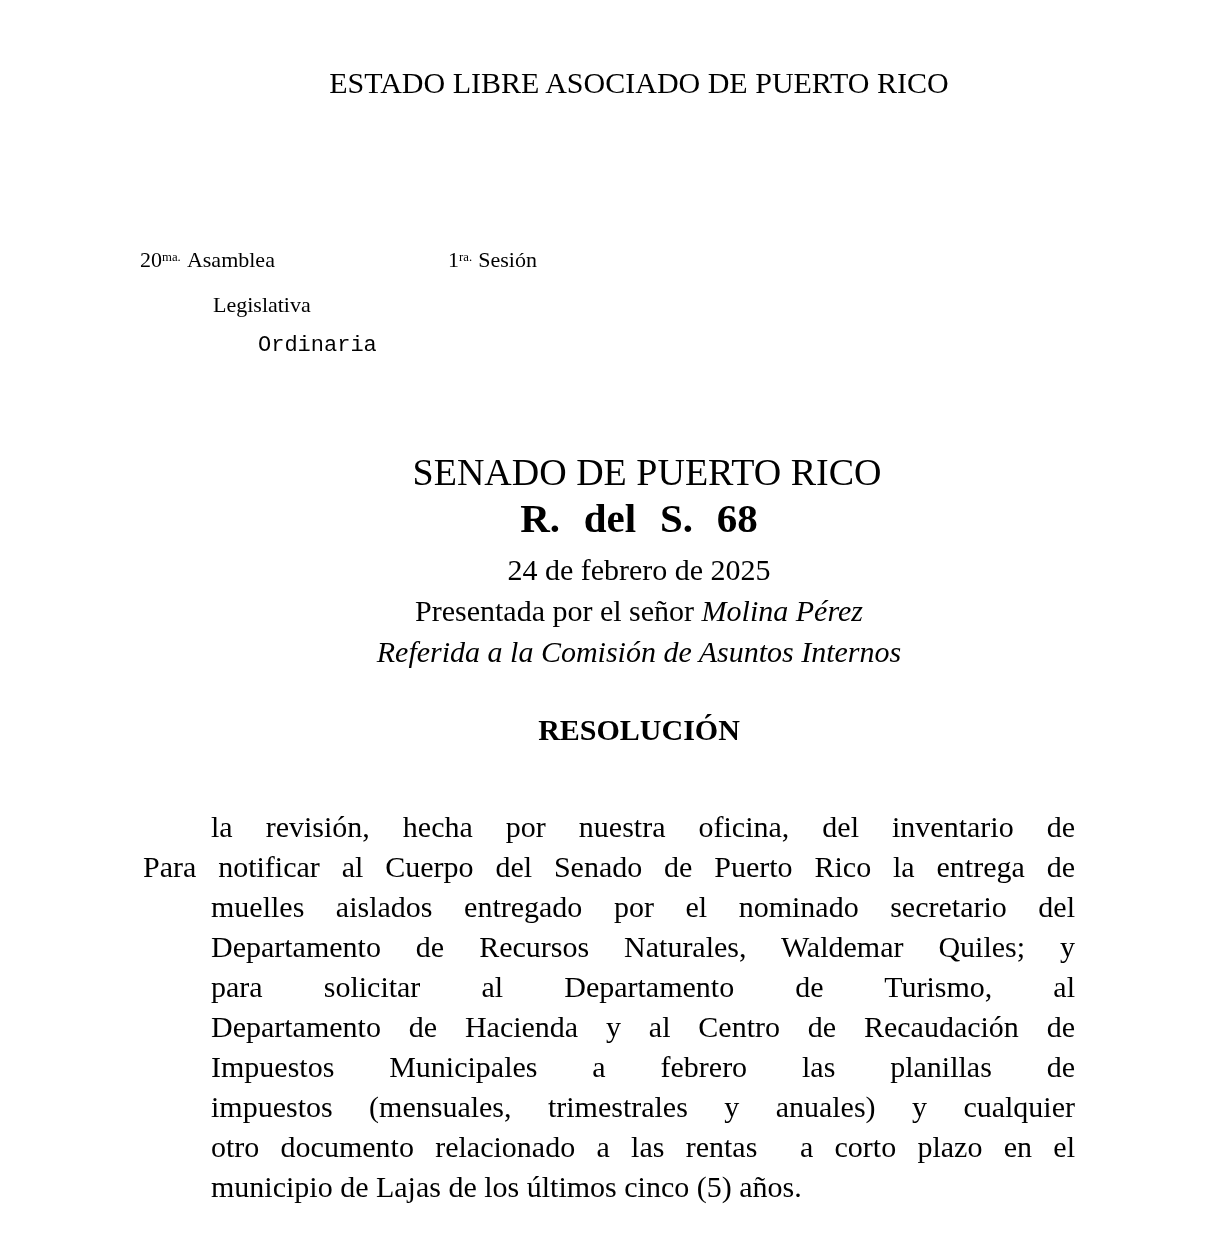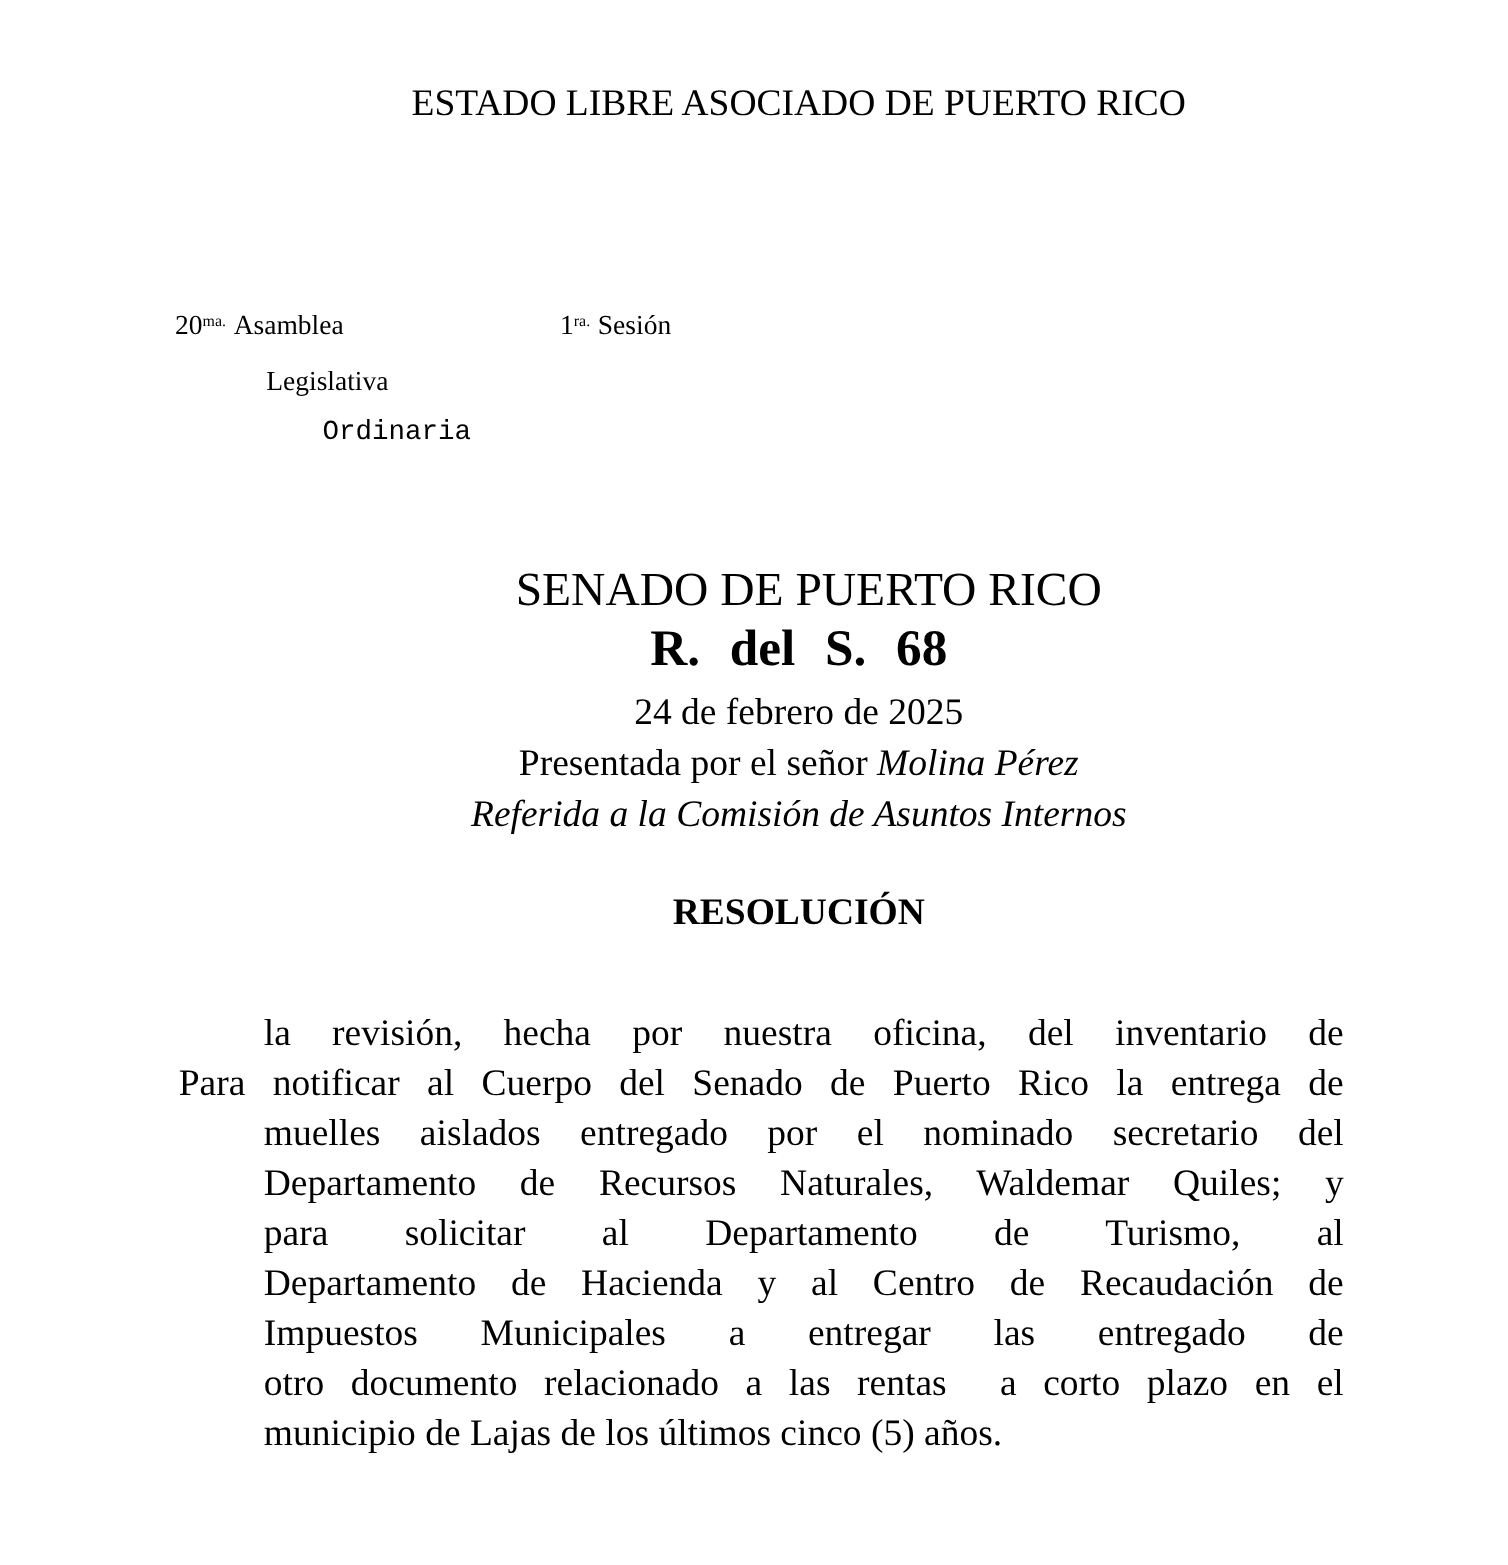--- a/index.html
+++ b/index.html
@@ -101,18 +101,19 @@
 
   <div class="abs center" id="section-heading">RESOLUCIÓN</div>
 
   <div class="abs" id="resolution-clause">
     <div class="pline cont">la revisión, hecha por nuestra oficina, del inventario de</div>
     <div class="pline">Para notificar al Cuerpo del Senado de Puerto Rico la entrega de</div>
     <div class="pline cont">muelles aislados entregado por el nominado secretario del</div>
     <div class="pline cont">Departamento de Recursos Naturales, Waldemar Quiles; y</div>
     <div class="pline cont">para solicitar al Departamento de Turismo, al</div>
     <div class="pline cont">Departamento de Hacienda y al Centro de Recaudación de</div>
-    <div class="pline cont">Impuestos Municipales a entregar las entregado de</div>
+    <div class="pline cont">Impuestos Municipales a febrero las planillas de</div>
+    <div class="pline cont">impuestos (mensuales, trimestrales y anuales) y cualquier</div>
     <div class="pline cont">otro documento relacionado a las rentas  a corto plazo en el</div>
     <div class="pline cont last">municipio de Lajas de los últimos cinco (5) años.</div>
   </div>
 
 </div>
 
 </body></html>

